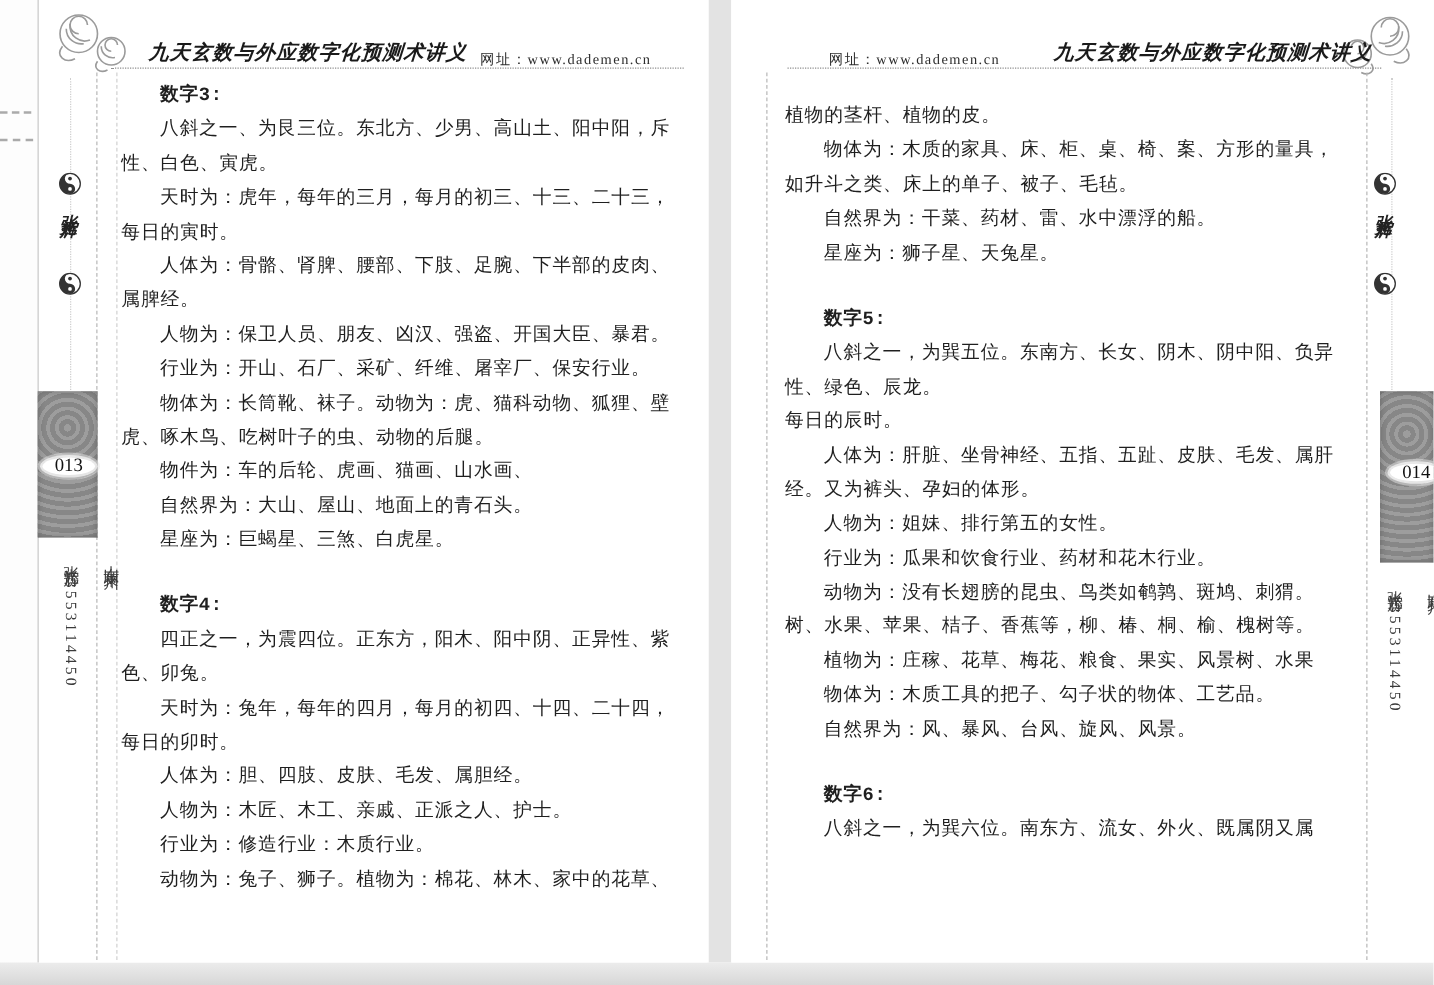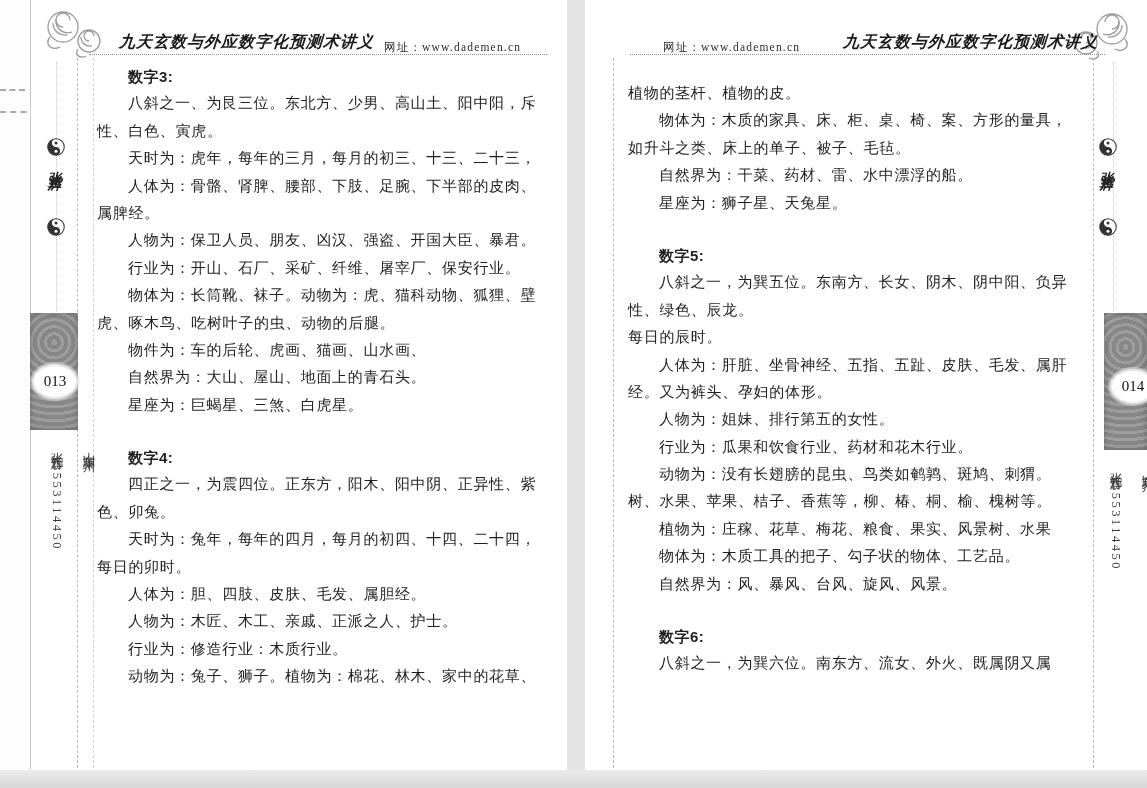--- a/index.html
+++ b/index.html
@@ -20,35 +20,35 @@
   
   .cal-title{position:absolute;font-family:"Liberation Serif",serif;font-weight:bold;
     font-style:italic;font-size:16px;letter-spacing:1px;white-space:nowrap;color:#1a1a1a;
     transform:skewX(-4deg);}
   .site-url{position:absolute;font-family:"Liberation Serif",serif;font-size:11.5px;
     letter-spacing:1.2px;white-space:nowrap;color:#2c2c2c;}
   
   .text-col{position:absolute;white-space:nowrap;}
   .line{font-size:15px;line-height:27.4px;height:27.4px;letter-spacing:0.7px;}
   .line.ind{padding-left:31px;}
-  .line.heading{font-family:Liberation Sans, sans-serif;font-weight:bold;letter-spacing:0.5px;}
+  .line.heading{font-family:Liberation Mono, monospace;font-weight:bold;letter-spacing:0.5px;}
   .line.gap{margin-top:25px;}
   
   .yy{position:absolute;width:18px;height:18px;}
   .vert-name{position:absolute;writing-mode:vertical-rl;text-orientation:upright;
     font-family:"Liberation Serif",serif;font-weight:bold;font-style:italic;
     font-size:13.5px;letter-spacing:3px;color:#222;white-space:nowrap;}
   .vert-owner{position:absolute;writing-mode:vertical-rl;text-orientation:mixed;
     font-size:12.5px;letter-spacing:2.5px;color:#3a3a3a;white-space:nowrap;}
   .vert-owner .seg{display:block;}
   .vert-owner .spacer{display:inline-block;height:26px;}
   .ornament-block{position:absolute;width:48px;
     background:repeating-radial-gradient(circle at 50% 25%, #9d9d9d 0 3px, #878787 3px 7px);
     box-shadow:inset 0 0 6px rgba(0,0,0,.25);}
-  .page-badge{position:absolute;width:42px;height:31px;background:#fff;border-radius:50%;
+  .page-badge{position:absolute;width:42px;height:14px;background:#fff;border-radius:50%;
     box-shadow:0 0 0 2px rgba(255,255,255,.65), 0 0 0 4px rgba(230,230,230,.5);
     display:flex;align-items:center;justify-content:center;
     font-family:"Liberation Serif",serif;font-size:15px;color:#111;}
   .cloud{position:absolute;}
   .cloud.mirror{transform:scaleX(-1);}
 </style>
 </head>
 <body>
 
 <div class="canvas">
@@ -103,20 +103,21 @@
       <span class="seg">山东莱州</span>
       <span class="spacer"></span>
       <span class="seg">张光辉 13553114450</span>
     </div>
 
     <div class="text-col" style="left:66px;top:63px;" id="left-lines">
         <div class="line heading ind">数字3:</div>
         <div class="line ind">八斜之一、为艮三位。东北方、少男、高山土、阳中阳，斥</div>
         <div class="line">性、白色、寅虎。</div>
         <div class="line ind">天时为：虎年，每年的三月，每月的初三、十三、二十三，</div>
+        <div class="line">每日的寅时。</div>
         <div class="line ind">人体为：骨骼、肾脾、腰部、下肢、足腕、下半部的皮肉、</div>
         <div class="line">属脾经。</div>
         <div class="line ind">人物为：保卫人员、朋友、凶汉、强盗、开国大臣、暴君。</div>
         <div class="line ind">行业为：开山、石厂、采矿、纤维、屠宰厂、保安行业。</div>
         <div class="line ind">物体为：长筒靴、袜子。动物为：虎、猫科动物、狐狸、壁</div>
         <div class="line">虎、啄木鸟、吃树叶子的虫、动物的后腿。</div>
         <div class="line ind">物件为：车的后轮、虎画、猫画、山水画、</div>
         <div class="line ind">自然界为：大山、屋山、地面上的青石头。</div>
         <div class="line ind">星座为：巨蝎星、三煞、白虎星。</div>
         <div class="line heading ind gap">数字4:</div>

